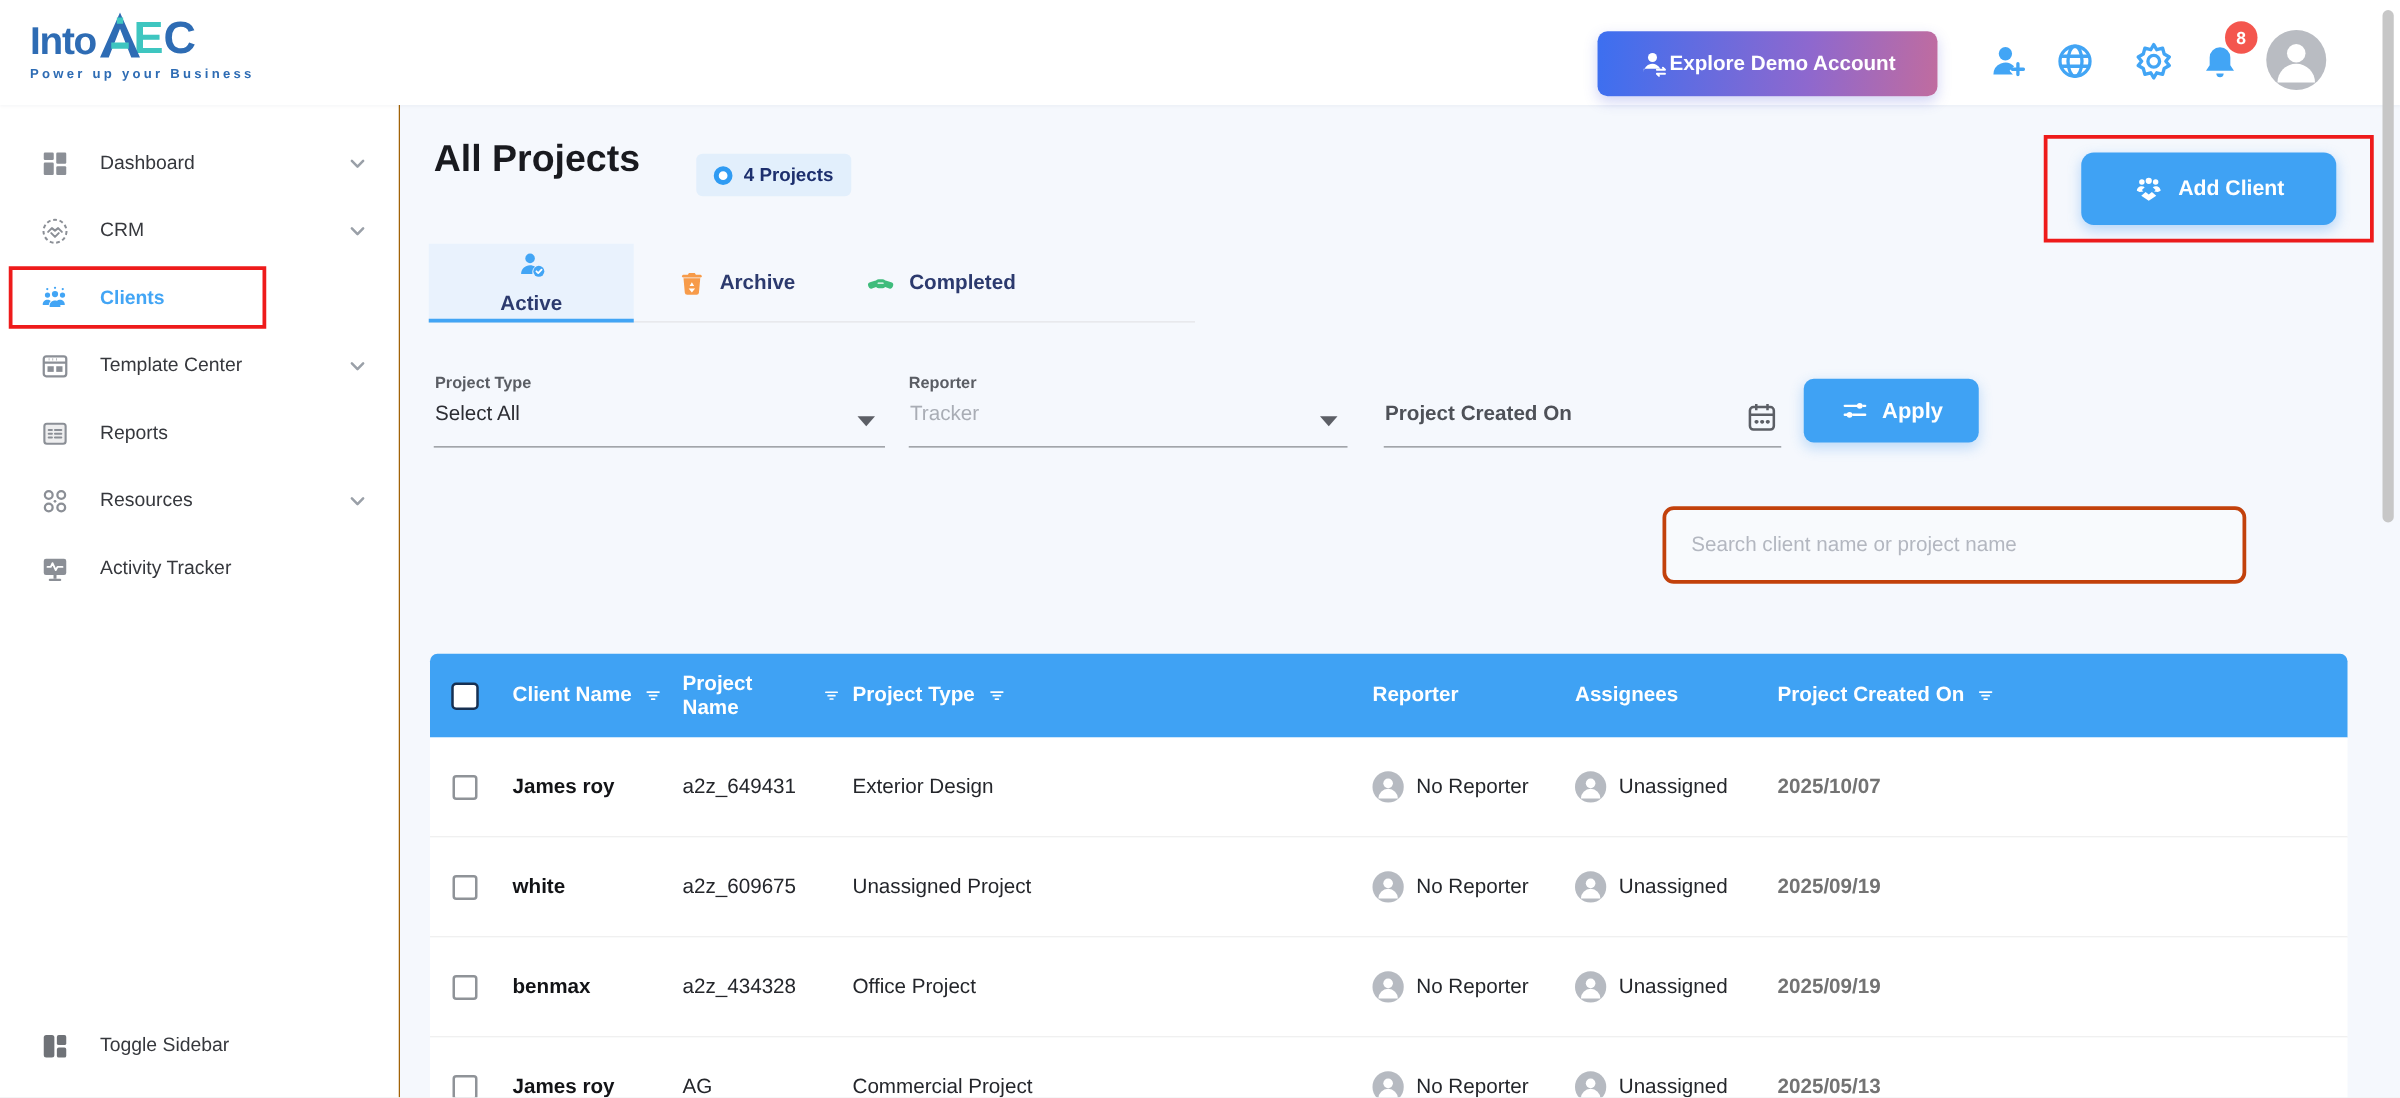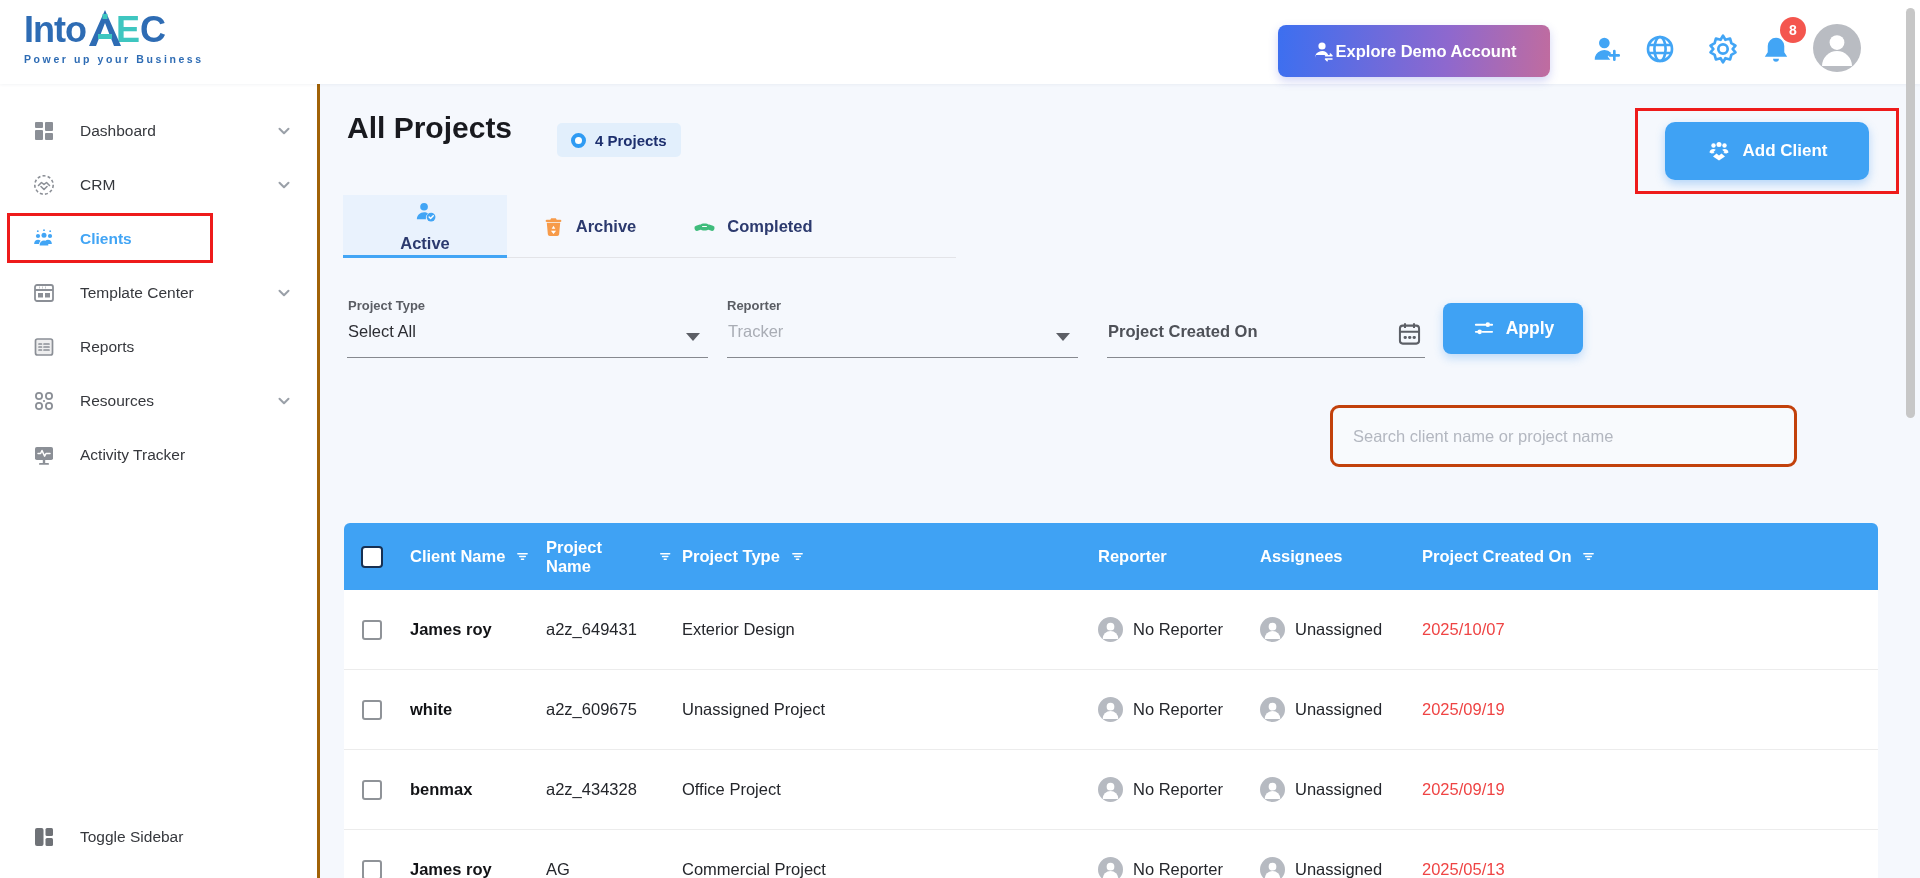--- a/index.html
+++ b/index.html
@@ -3,21 +3,21 @@
 <meta charset="utf-8">
 <style>
   * { margin:0; padding:0; box-sizing:border-box; }
   body { font-family:"Liberation Sans", sans-serif; background:#e8e8e8; }
   .canvas { position:relative; width:1920px; height:878px; background:#fff; overflow:hidden; }
 
   
   .topbar { position:absolute; left:0; top:0; width:1920px; height:84px; background:#fff; z-index:20; box-shadow:0 1px 3px rgba(20,40,80,.05); }
   .logo { position:absolute; left:24px; top:8px; }
   .logo-row { display:flex; align-items:flex-end; line-height:1; }
-  .logo-into { font-size:36px; font-weight:bold; color:var(--logo_blue); letter-spacing:-1px;text-align:center; }
+  .logo-into { font-size:31px; font-weight:bold; color:var(--logo_blue); letter-spacing:-1px;text-align:center; }
   .logo-a { position:relative; width:34px; height:40px; margin-left:2px; }
   .logo-a svg { position:absolute; left:0; bottom:0; }
   .logo-e { font-size:36px; font-weight:bold; color:var(--logo_teal); margin-left:-6px; }
   .logo-c { font-size:36px; font-weight:bold; color:var(--logo_blue); }
   .logo-tagline { margin-top:5px; font-size:10.5px; letter-spacing:2.6px; color:var(--logo_blue); font-weight:bold; }
 
   .explore-btn { position:absolute; left:1278px; top:25px; width:272px; height:52px; border:none; border-radius:8px; cursor:pointer;
     background:linear-gradient(95deg, var(--grad1) 0%, var(--grad2) 62%, var(--grad3) 100%);
     color:#fff; font-family:inherit; font-size:16.5px; font-weight:bold; display:flex; align-items:center; justify-content:center; gap:0;
     box-shadow:0 4px 10px rgba(80,90,220,.25); }
@@ -29,21 +29,21 @@
   .ti-useradd { left:1591px; top:33px; }
   .ti-globe  { left:1644px; top:33px; }
   .ti-gear   { left:1706px; top:32px; width:34px; height:34px; }
   .ti-bell   { left:1760px; top:34px; }
   .bell-badge { position:absolute; right:-14px; top:-17px; min-width:26px; height:26px; border-radius:13px; background:var(--bell_badge);
     color:#fff; font-size:14px; font-weight:bold; display:flex; align-items:center; justify-content:center; }
   .avatar-top { position:absolute; left:1813px; top:24px; width:48px; height:48px; border-radius:50%; background:#b9bcc2; overflow:hidden; border:none; cursor:pointer; padding:0; }
   .avatar-top svg { width:100%; height:100%; }
 
   
-  .sidebar { position:absolute; left:0; top:84px; width:320px; height:794px; background:#fff; border-right:3px solid #a16207; z-index:10; }
+  .sidebar { position:absolute; left:0; top:84px; width:320px; height:794px; background:#fff; border-right:1px solid #a16207; z-index:10; }
   .snav { padding-top:20px; }
   .s-item { position:relative; display:flex; align-items:center; height:54px; padding-left:32px; cursor:pointer; }
   .s-icon { width:24px; height:24px; color:var(--gray_icon); flex:0 0 24px; }
   .s-icon svg { width:100%; height:100%; }
   .s-label { margin-left:24px; font-size:15.5px; color:#36383d; font-weight:500; }
   .s-item.active .s-label { color:var(--link); font-weight:bold; }
   .s-item.active .s-icon { color:var(--link); }
   .chevron { position:absolute; right:24px; width:18px; height:18px; color:#9aa0a8; }
   .chevron svg { width:100%; height:100%; }
   .ann-box { position:absolute; left:7px; top:1px; width:206px; height:50px; border:3px solid var(--red); pointer-events:none; }
@@ -106,21 +106,21 @@
   .thead { background:var(--accent); height:67px; border-radius:6px 6px 0 0; }
   .th { display:flex; align-items:center; gap:10px; padding-left:10px; color:#fff; font-size:16.5px; font-weight:bold; }
   .th-sort { width:15px; height:15px; display:inline-flex; }
   .th-sort svg { width:100%; height:100%; }
   .cell-checkwrap { display:flex; justify-content:center; }
   .hdr-checkbox { width:22px; height:22px; border:2.5px solid #173052; border-radius:4px; background:#fff; cursor:pointer; }
   .trow { background:#fff; height:80px; border-bottom:1px solid #ececec; cursor:pointer; }
   .row-checkbox { width:20px; height:20px; border:2px solid #8f9398; border-radius:3px; background:#fff; cursor:pointer; }
   .cell { padding-left:10px; font-size:16.5px; color:#24262b; display:flex; align-items:center; gap:10px; }
   .c-client { font-weight:bold; color:#121316; }
-  .c-date { font-weight:normal; color:#ef4444; }
+  .c-date { font-weight:bold; color:#737373; }
   .cell-avatar { width:25px; height:25px; border-radius:50%; background:#b6bac1; overflow:hidden; flex:0 0 25px; }
   .cell-avatar svg { width:100%; height:100%; }
 
   
   .scroll-thumb { position:absolute; right:5px; top:8px; width:9px; height:410px; border-radius:5px; background:#c7c7c7; cursor:grab; z-index:30; }
 </style>
 </head>
 <body>
 
 <div class="canvas">

